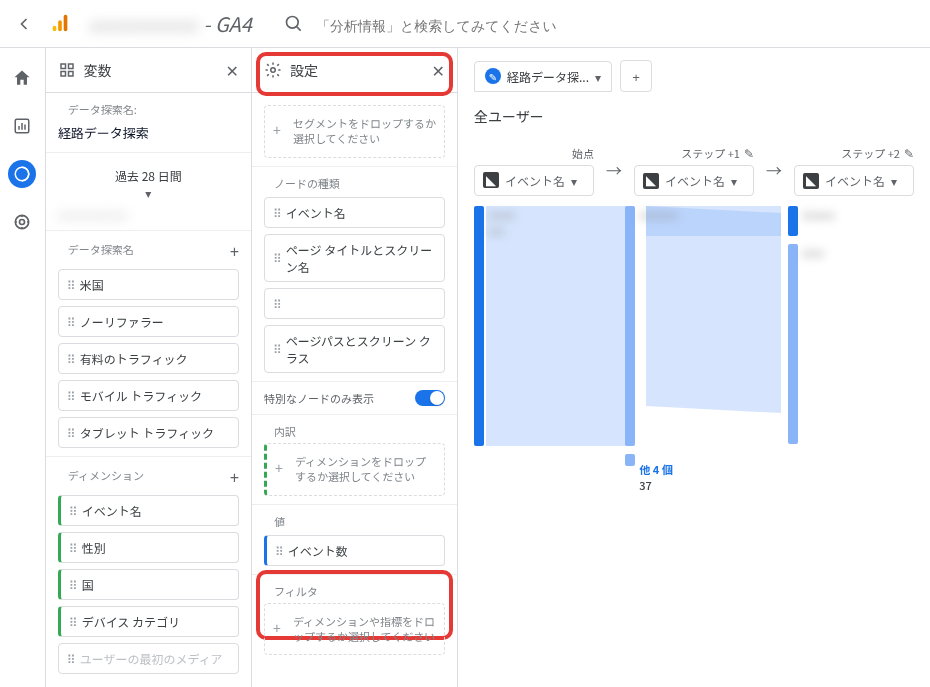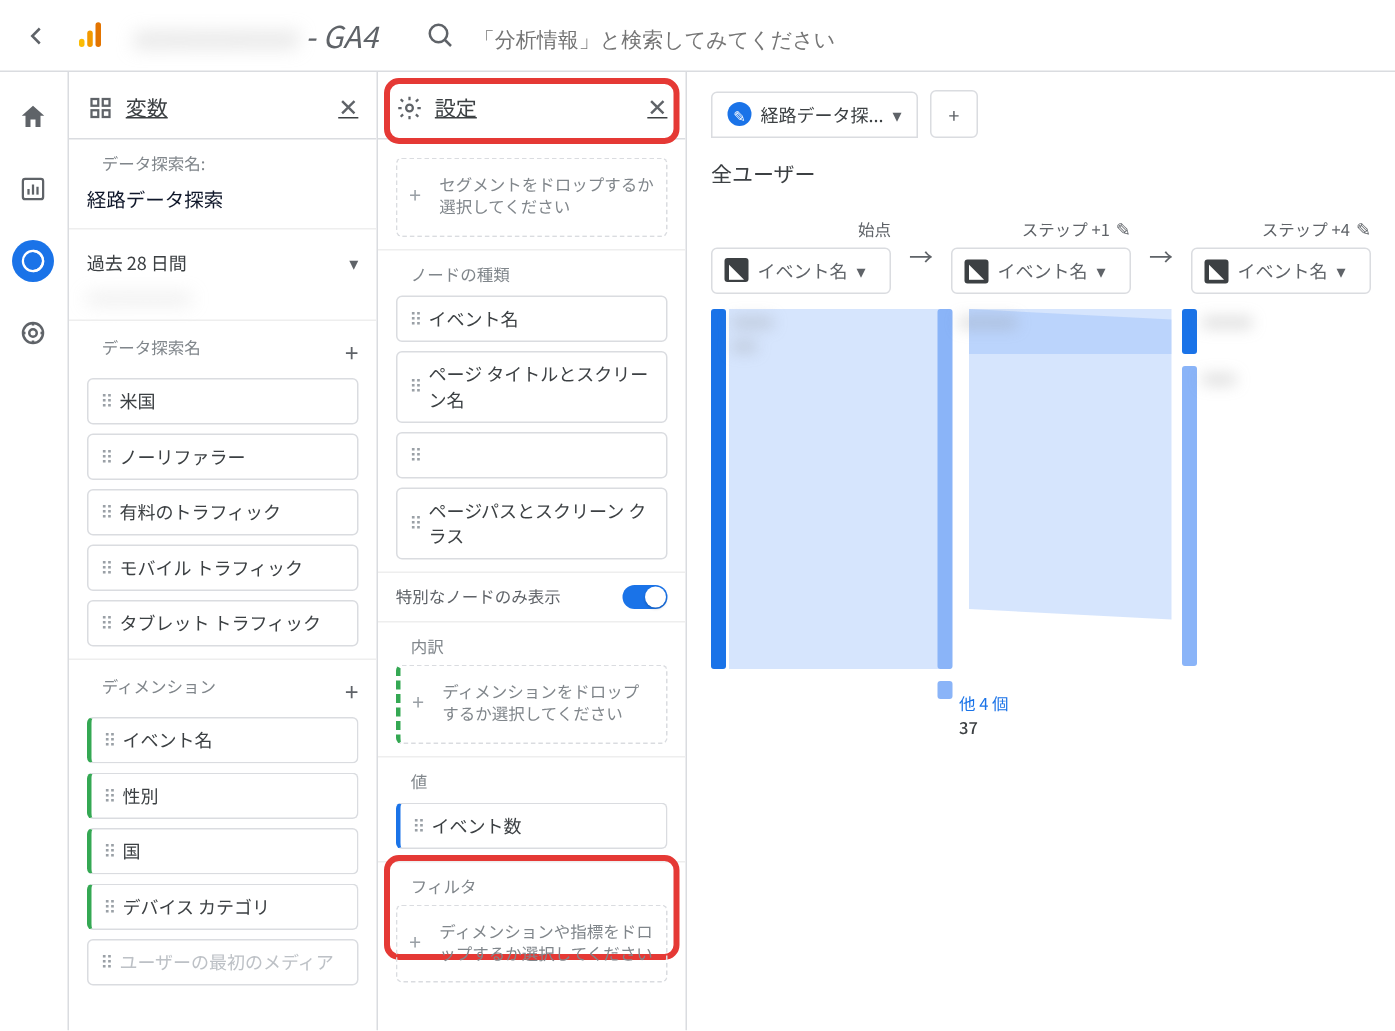--- a/index.html
+++ b/index.html
@@ -19,30 +19,30 @@
 .main { display: flex; height: calc(100% - 48px); }
 .nav-rail { width: 48px; border-right: 1px solid #dadce0; display: flex; flex-direction: column; align-items: center; padding-top: 16px; gap: 20px; }
 .nav-item { width: 28px; height: 28px; display: flex; align-items: center; justify-content: center; color: #5f6368; border-radius: 50%; }
 .nav-item.active { background: #1a73e8; color: #fff; }
 
 .panel { border-right: 1px solid #dadce0; display: flex; flex-direction: column; overflow-y: auto; }
 .panel-vars { width: 216px; }
 .panel-settings { width: 216px; position: relative; }
 .panel-canvas { flex: 1; padding: 12px 16px; }
 
-.panel-header { display: flex; align-items: flex-end; justify-content: space-between; padding: 10px 12px; border-bottom: 1px solid #dadce0; font-size: 14px; color: #3c4043; text-decoration: underline; }
+.panel-header { display: flex; align-items: center; justify-content: space-between; padding: 10px 12px; border-bottom: 1px solid #dadce0; font-size: 14px; color: #3c4043; }
 .panel-header-left { display: flex; align-items: center; gap: 8px; }
 .close-x { color: #5f6368; cursor: pointer; font-size: 16px; }
 
 .section { padding: 8px 12px; border-bottom: 1px solid #eee; }
 .section-label { font-size: 11px; color: #80868b; margin-bottom: 4px; margin-left: 10px; }
 .section-row { display: flex; align-items: center; justify-content: space-between; }
 .plus-small { color: #5f6368; font-size: 16px; cursor: pointer; }
 .explore-name { font-size: 13px; color: #0f172a; padding: 2px 0; }
-.date-range { font-size: 12px; color: #3c4043; padding: 6px 0; display: flex; align-items: center; justify-content: space-between; }
+.date-range { font-size: 12px; color: #3c4043; padding: 6px 0; display: flex; align-items: center; justify-content: space-between; flex-direction: column; }
 .caret { color: #5f6368; }
 
 .chip-list { display: flex; flex-direction: column; gap: 6px; margin-top: 6px; }
 .chip { border: 1px solid #dadce0; border-radius: 4px; padding: 6px 8px; font-size: 12px; display: flex; align-items: center; gap: 6px; background: #fff; cursor: grab; }
 .chip.green { border-left: 3px solid #34a853; }
 .chip.blue { border-left: 3px solid #1a73e8; }
 .chip.disabled { color: #bdc1c6; }
 .drag-icon { color: #9aa0a6; font-size: 12px; letter-spacing: -2px; }
 
 .drop-zone { border: 1px dashed #dadce0; border-radius: 4px; padding: 10px 8px 10px 28px; font-size: 11px; color: #80868b; position: relative; margin-top: 4px; line-height: 1.4; }
@@ -66,21 +66,21 @@
 .step-label-row { display: flex; align-items: center; gap: 4px; }
 .pencil { color: #5f6368; font-size: 12px; }
 .event-pill { border: 1px solid #dadce0; border-radius: 4px; padding: 6px 8px; display: flex; align-items: center; gap: 6px; font-size: 12px; background: #fff; min-width: 120px; }
 .pill-icon { width: 16px; height: 16px; background: #3c4043; color: #fff; display: inline-flex; align-items: center; justify-content: center; font-size: 10px; border-radius: 2px; }
 .arrow-step { color: #5f6368; font-size: 16px; }
 
 .sankey { display: flex; gap: 110px; margin-top: 10px; position: relative; height: 280px; }
 .bar { width: 10px; background: #8ab4f8; border-radius: 2px; }
 .bar-col { display: flex; gap: 4px; align-items: flex-start; }
 .bar-label { filter: blur(5px); font-size: 11px; color: #888; }
-.other-label { font-size: 11px; color: #1a73e8; }
+.other-label { font-size: 11px; color: #1a73e8; font-weight: bold; }
 .other-count { font-size: 11px; color: #3c4043; font-weight: 500; }
 .flow { position: absolute; background: rgba(138,180,248,.35); }
 
 svg { display: block; }
 </style>
 </head>
 <body>
 
 <div class="header">
   <div class="back-arrow">
@@ -321,21 +321,21 @@
           </div>
         <div class="event-pill">
           <span class="pill-icon">◣</span>
           <span>イベント名</span>
           <span class="caret">▾</span>
         </div>
       </div>
       <span class="arrow-step">→</span>
       <div class="step-col">
         <div class="step-label-row">
-            <span>ステップ +4</span>
+            <span>ステップ +2</span>
             <span class="pencil">✎</span>
           </div>
         <div class="event-pill">
           <span class="pill-icon">◣</span>
           <span>イベント名</span>
           <span class="caret">▾</span>
         </div>
       </div>
     </div>
 

